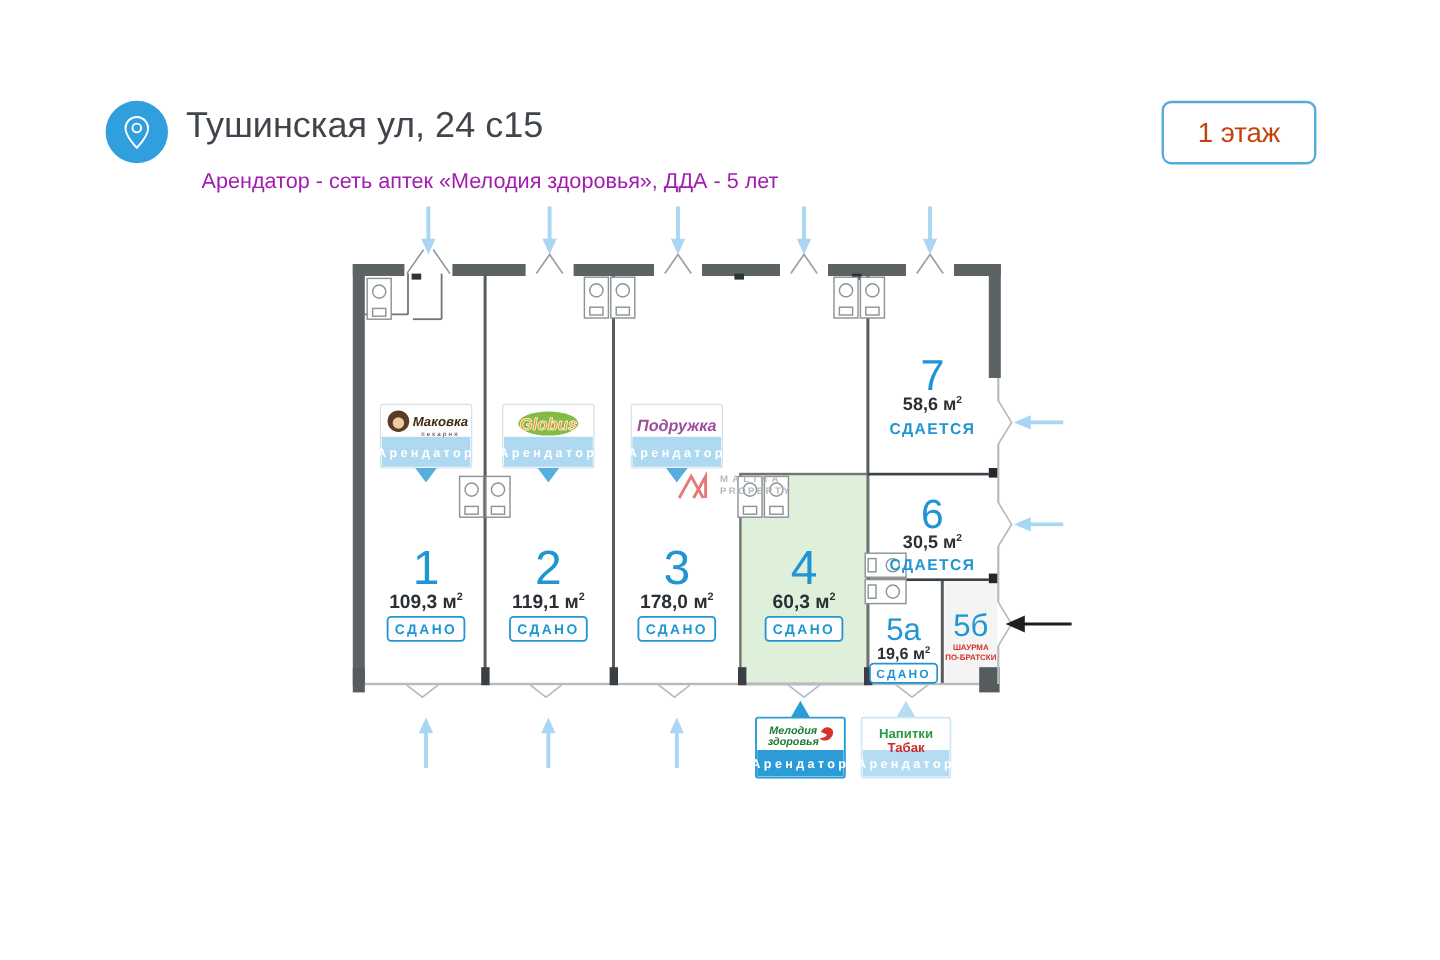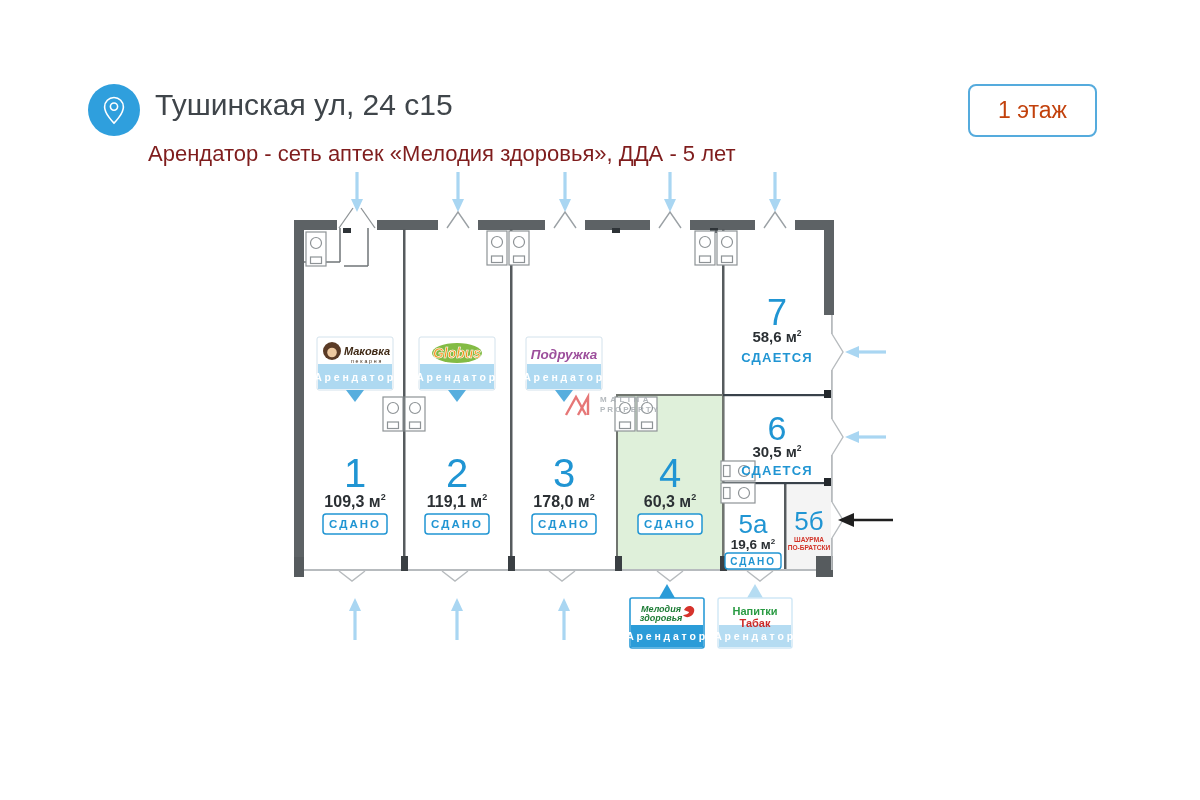--- a/index.html
+++ b/index.html
@@ -1,21 +1,21 @@
 <!DOCTYPE html>
 <html><head>
 <meta charset="utf-8">
 <style>
   html,body{margin:0;padding:0;background:#ffffff;}
   .stage{position:relative;width:1200px;height:800px;background:#ffffff;overflow:hidden;
          font-family:"Liberation Sans",sans-serif;}
   .pin{position:absolute;left:88px;top:84px;width:52px;height:52px;border-radius:50%;
        background:#2f9fdd;}
   .title{position:absolute;left:155px;top:88px;font-size:30px;color:#3f454a;font-weight:500;}
-  .subtitle{position:absolute;left:148px;top:141px;font-size:22px;color:#7f1d1d;}
+  .subtitle{position:absolute;left:168px;top:141px;font-size:18px;color:#a21caf;}
   .floor-btn{position:absolute;left:968px;top:84px;width:125px;height:49px;
        border:2px solid #55abdd;border-radius:8px;color:#c2410c;font-size:23px;
        display:flex;align-items:center;justify-content:center;cursor:pointer;background:#fff;}
   .plan{position:absolute;left:280px;top:170px;width:620px;height:500px;}
   .plan text{font-family:"Liberation Sans",sans-serif;}
   .summary{position:absolute;left:0;top:660px;width:1200px;height:110px;}
 </style>
 </head>
 <body>
 

